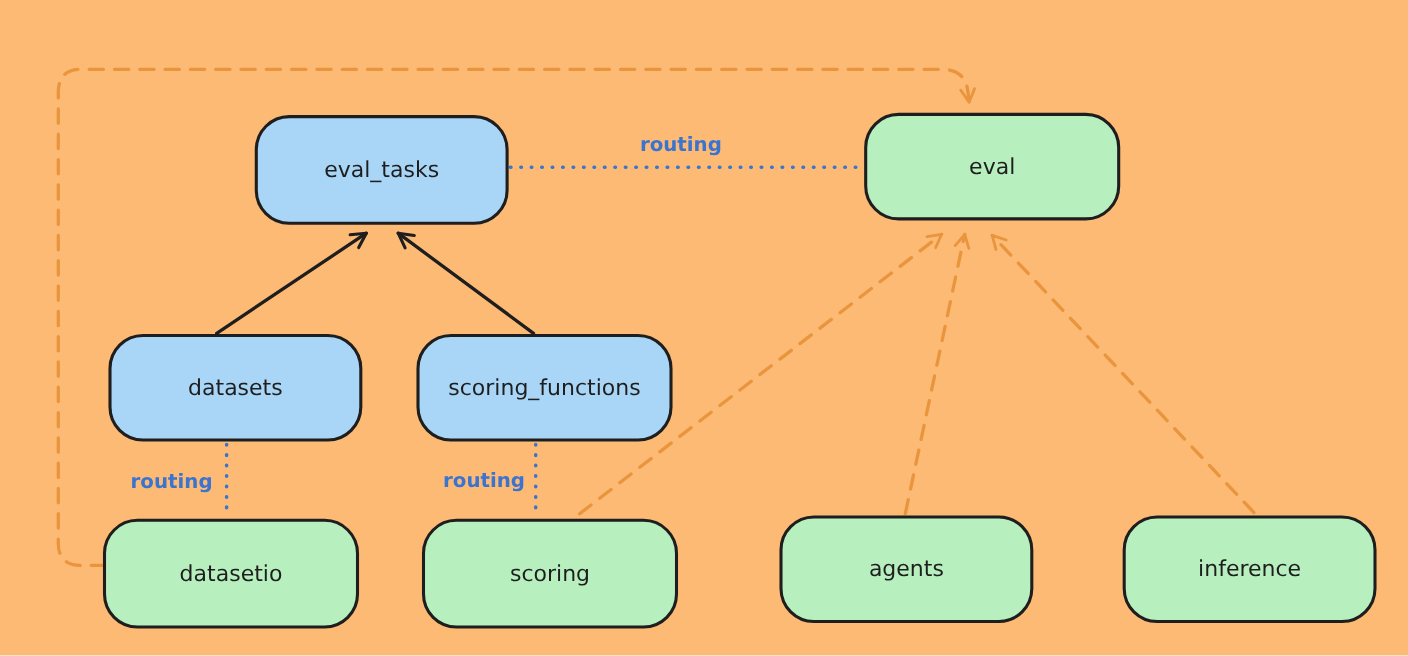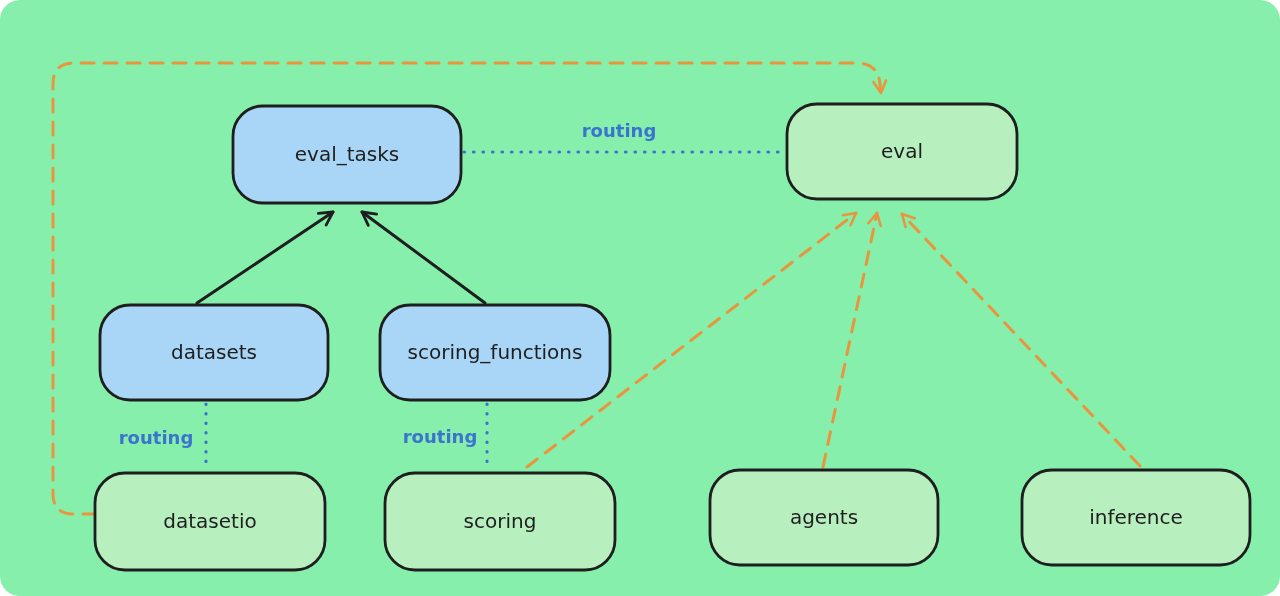--- a/index.html
+++ b/index.html
@@ -1,23 +1,22 @@
 <!DOCTYPE html>
 <html><head>
 <meta charset="utf-8">
 <style>
   html, body { margin: 0; padding: 0; background: #ffffff; }
   #canvas-wrap {
     position: relative;
     width: 1280px;
     height: 596px;
-    background: #86efac;
+    background: #fdba74;
     overflow: hidden;
     font-family: "DejaVu Sans", sans-serif;
-    border-radius: 20px;
   }
   svg { display: block; }
   .node-box { stroke-width: 2.8; }
   .node-label {
     font-family: "DejaVu Sans", sans-serif;
     font-size: 20px;
     text-anchor: middle;
   }
   .routing-label {
     font-family: "DejaVu Sans", sans-serif;

